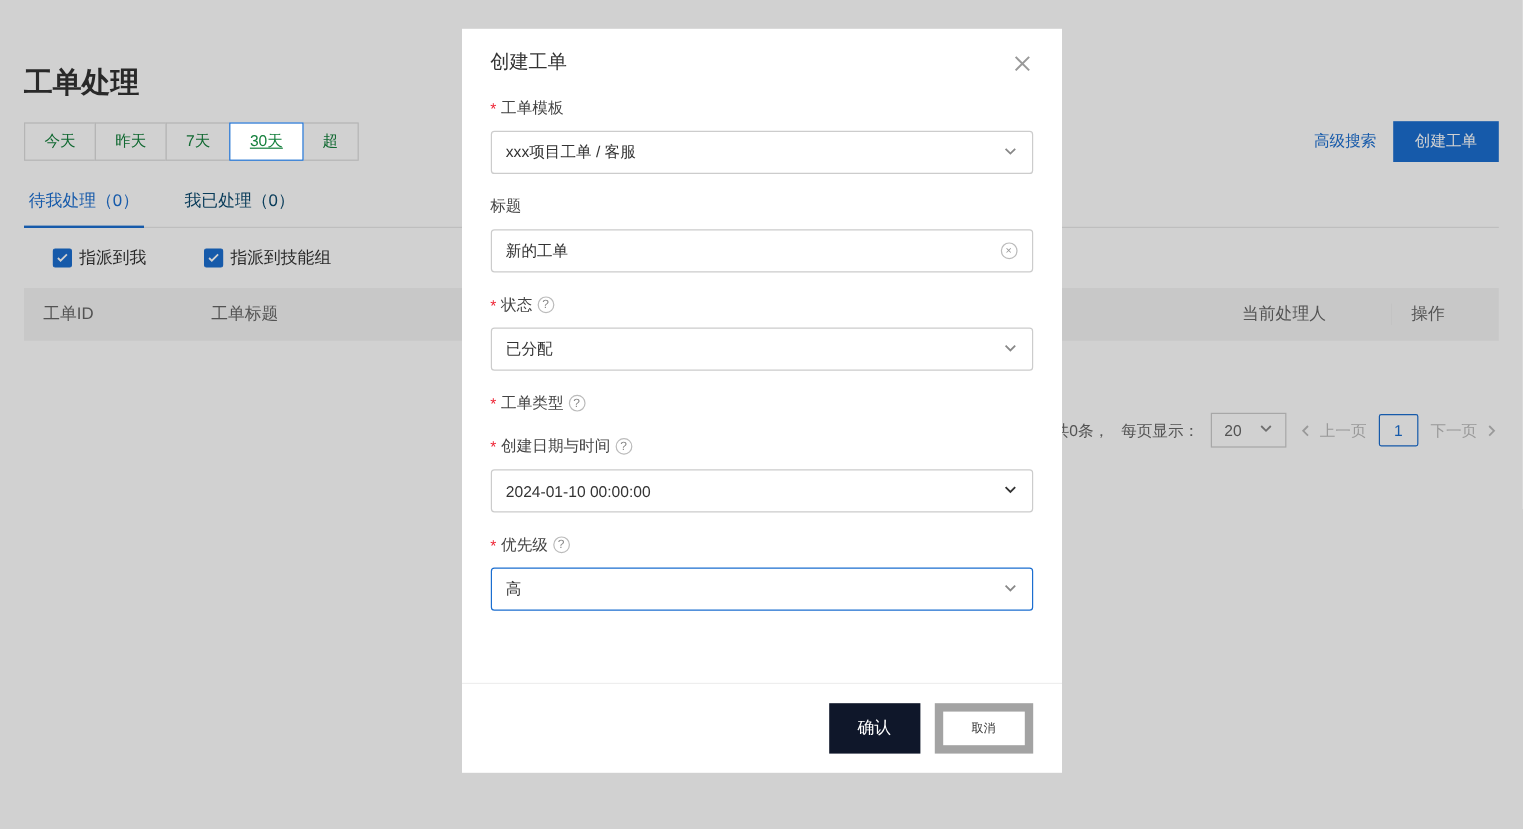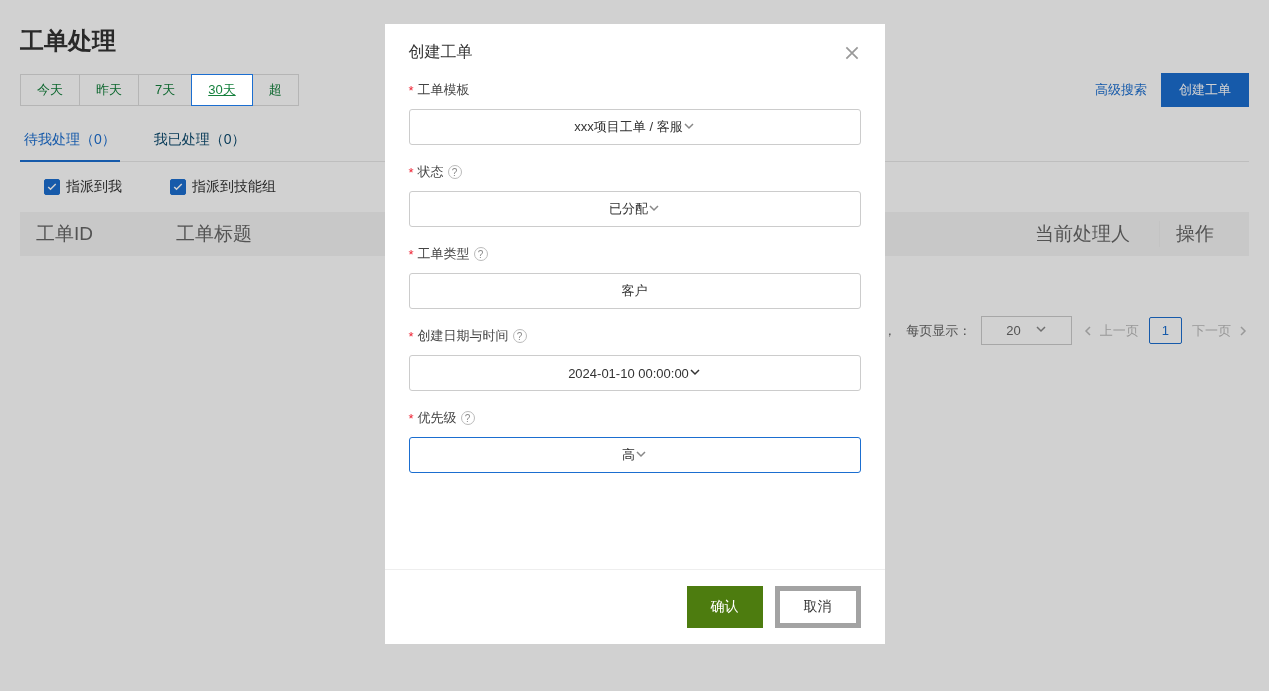--- a/index.html
+++ b/index.html
@@ -8,21 +8,21 @@
       font-size: 14px;
       color: #333;
       background: #fff;
       width: 1269px;
       height: 691px;
       overflow: hidden;
       position: relative;
     }
     .page-bg { padding: 0 20px; }
     .breadcrumb { color: #999; font-size: 12px; padding: 4px 0; visibility: hidden; }
-    .page-title { font-size: 24px; font-weight: 600; padding: 0 0 16px; }
+    .page-title { font-size: 24px; font-weight: 600; padding: 28px 0 16px; }
     .toolbar-row { display: flex; justify-content: space-between; align-items: center; margin-bottom: 14px; }
     .date-filters { display: flex; gap: 0; }
     .date-btn {
       border: 1px solid #ddd; background: #fff; padding: 6px 16px;
       font-size: 13px; color: #15803d; cursor: pointer; margin-right: -1px;
     }
     .date-btn.active { border-color: #1b6ed0; color: #15803d; position: relative; z-index: 1; text-decoration: underline; }
     .toolbar-right { display: flex; align-items: center; gap: 14px; }
     .adv-search { color: #1b6ed0; cursor: pointer; font-size: 13px; font-family: Liberation Mono, monospace; }
     .create-btn {
@@ -38,35 +38,35 @@
     }
     .filter-row { display: flex; gap: 24px; padding: 16px 0; }
     .chk-wrap { display: flex; align-items: center; gap: 6px; margin-left: 24px; }
     .chk {
       width: 16px; height: 16px; border: 1px solid #1b6ed0; background: #1b6ed0;
       display: flex; align-items: center; justify-content: center; border-radius: 2px;
     }
     .chk svg { width: 12px; height: 12px; }
     .table-header {
       display: flex; background: #f5f5f5; align-items: center; height: 44px;
-      color: #666; font-size: 19px;
+      color: #666; font-size: 14px;
     }
     .th { padding: 0 16px; }
     .th-1 { width: 140px; }
     .th-2 { width: 170px; }
     .th-6 { flex: 1; padding-left: 460px; }
     .th-7 { width: 140px; }
     .th-8 { width: 120px; }
     .th-9 { width: 90px; border-left: 1px solid #eee; }
     .pagination-row {
       display: flex; justify-content: flex-end; align-items: center;
       gap: 10px; padding: 60px 0 0; color: #666; font-size: 13px;
     }
     .page-size-sel {
-      border: 1px solid #ccc; padding: 6px 24px; display: flex; align-items: center;
+      border: 1px solid #ccc; padding: 6px 10px; display: flex; align-items: center;
       gap: 14px; cursor: pointer;
     }
     .page-nav { display: flex; align-items: center; gap: 6px; cursor: pointer; color: #bbb; }
     .page-num-active { border: 1px solid #1b6ed0; color: #1b6ed0; padding: 5px 12px; border-radius: 2px; }
     .chev { width: 12px; height: 12px; }
 
     
     .overlay {
       position: absolute; inset: 0; background: rgba(0,0,0,.18);
       display: flex; justify-content: center;
@@ -85,40 +85,40 @@
     .form-field { margin-bottom: 18px; }
     .field-label { display: flex; align-items: center; gap: 4px; margin-bottom: 10px; font-size: 13px; color: #444; }
     .req { color: #e23; }
     .help-ico {
       width: 14px; height: 14px; border: 1px solid #bbb; border-radius: 50%;
       display: inline-flex; align-items: center; justify-content: center;
       font-size: 10px; color: #888;
     }
     .field-control {
       width: 100%; height: 36px; border: 1px solid #ccc; border-radius: 3px;
-      display: flex; align-items: center; justify-content: center;
+      display: flex; align-items: center; justify-content: space-between;
       padding: 0 12px; font-size: 13px; color: #333; background: #fff;
     }
     .field-control.focused { border-color: #1b6ed0; }
     .input-clear {
       width: 14px; height: 14px; border: 1px solid #bbb; border-radius: 50%;
       display: flex; align-items: center; justify-content: center;
       font-size: 9px; color: #999; cursor: pointer;
     }
     .modal-footer {
       border-top: 1px solid #eee; padding: 16px 24px;
       display: flex; justify-content: flex-end; gap: 12px;
     }
     .btn-primary {
-      background: #4d7c0f; color: #fff; border: none; padding: 8px 24px;
+      background: #0f172a; color: #fff; border: none; padding: 8px 24px;
       font-size: 14px; cursor: pointer;
     }
     .btn-default {
-      background: #fff; color: #333; border: 5px solid #a3a3a3; padding: 7px 24px;
-      font-size: 14px; cursor: pointer;
+      background: #fff; color: #333; border: 7px solid #a3a3a3; padding: 7px 24px;
+      font-size: 10px; cursor: pointer;
     }
     .chev-down { display: inline-block; }
     .chev-down svg { width: 12px; height: 12px; }
   </style>
 </head>
 <body>
 
 <div class="page-bg">
   <div class="breadcrumb">Tongla-soc-uc &gt; 业务管理 &gt; 工单管理 &gt; 工单处理</div>
   <h1 class="page-title">工单处理</h1>
@@ -212,20 +212,29 @@
             <span>工单模板</span>
           </div>
         <div class="field-control">
           <span>xxx项目工单 / 客服</span>
           <span class="chev-down"><svg viewBox="0 0 12 12">
                 <path d="M2 4l4 4 4-4" stroke="#888" stroke-width="1.5" fill="none"></path>
               </svg></span>
         </div>
       </div>
 
+      <div class="form-field">
+        <div class="field-label">
+            <span>标题</span>
+          </div>
+        <div class="field-control">
+          <span>新的工单</span>
+          <span class="input-clear">×</span>
+        </div>
+      </div>
 
       <div class="form-field">
         <div class="field-label">
             <span class="req">*</span>
             <span>状态</span>
             <span class="help-ico">?</span>
           </div>
         <div class="field-control">
           <span>已分配</span>
           <span class="chev-down"><svg viewBox="0 0 12 12">
@@ -233,23 +242,20 @@
               </svg></span>
         </div>
       </div>
 
       <div class="form-field">
         <div class="field-label">
             <span class="req">*</span>
             <span>工单类型</span>
             <span class="help-ico">?</span>
           </div>
-        <div class="field-control">
-          <span>客户</span>
-        </div>
       </div>
 
       <div class="form-field">
         <div class="field-label">
             <span class="req">*</span>
             <span>创建日期与时间</span>
             <span class="help-ico">?</span>
           </div>
         <div class="field-control">
           <span>2024-01-10 00:00:00</span>

